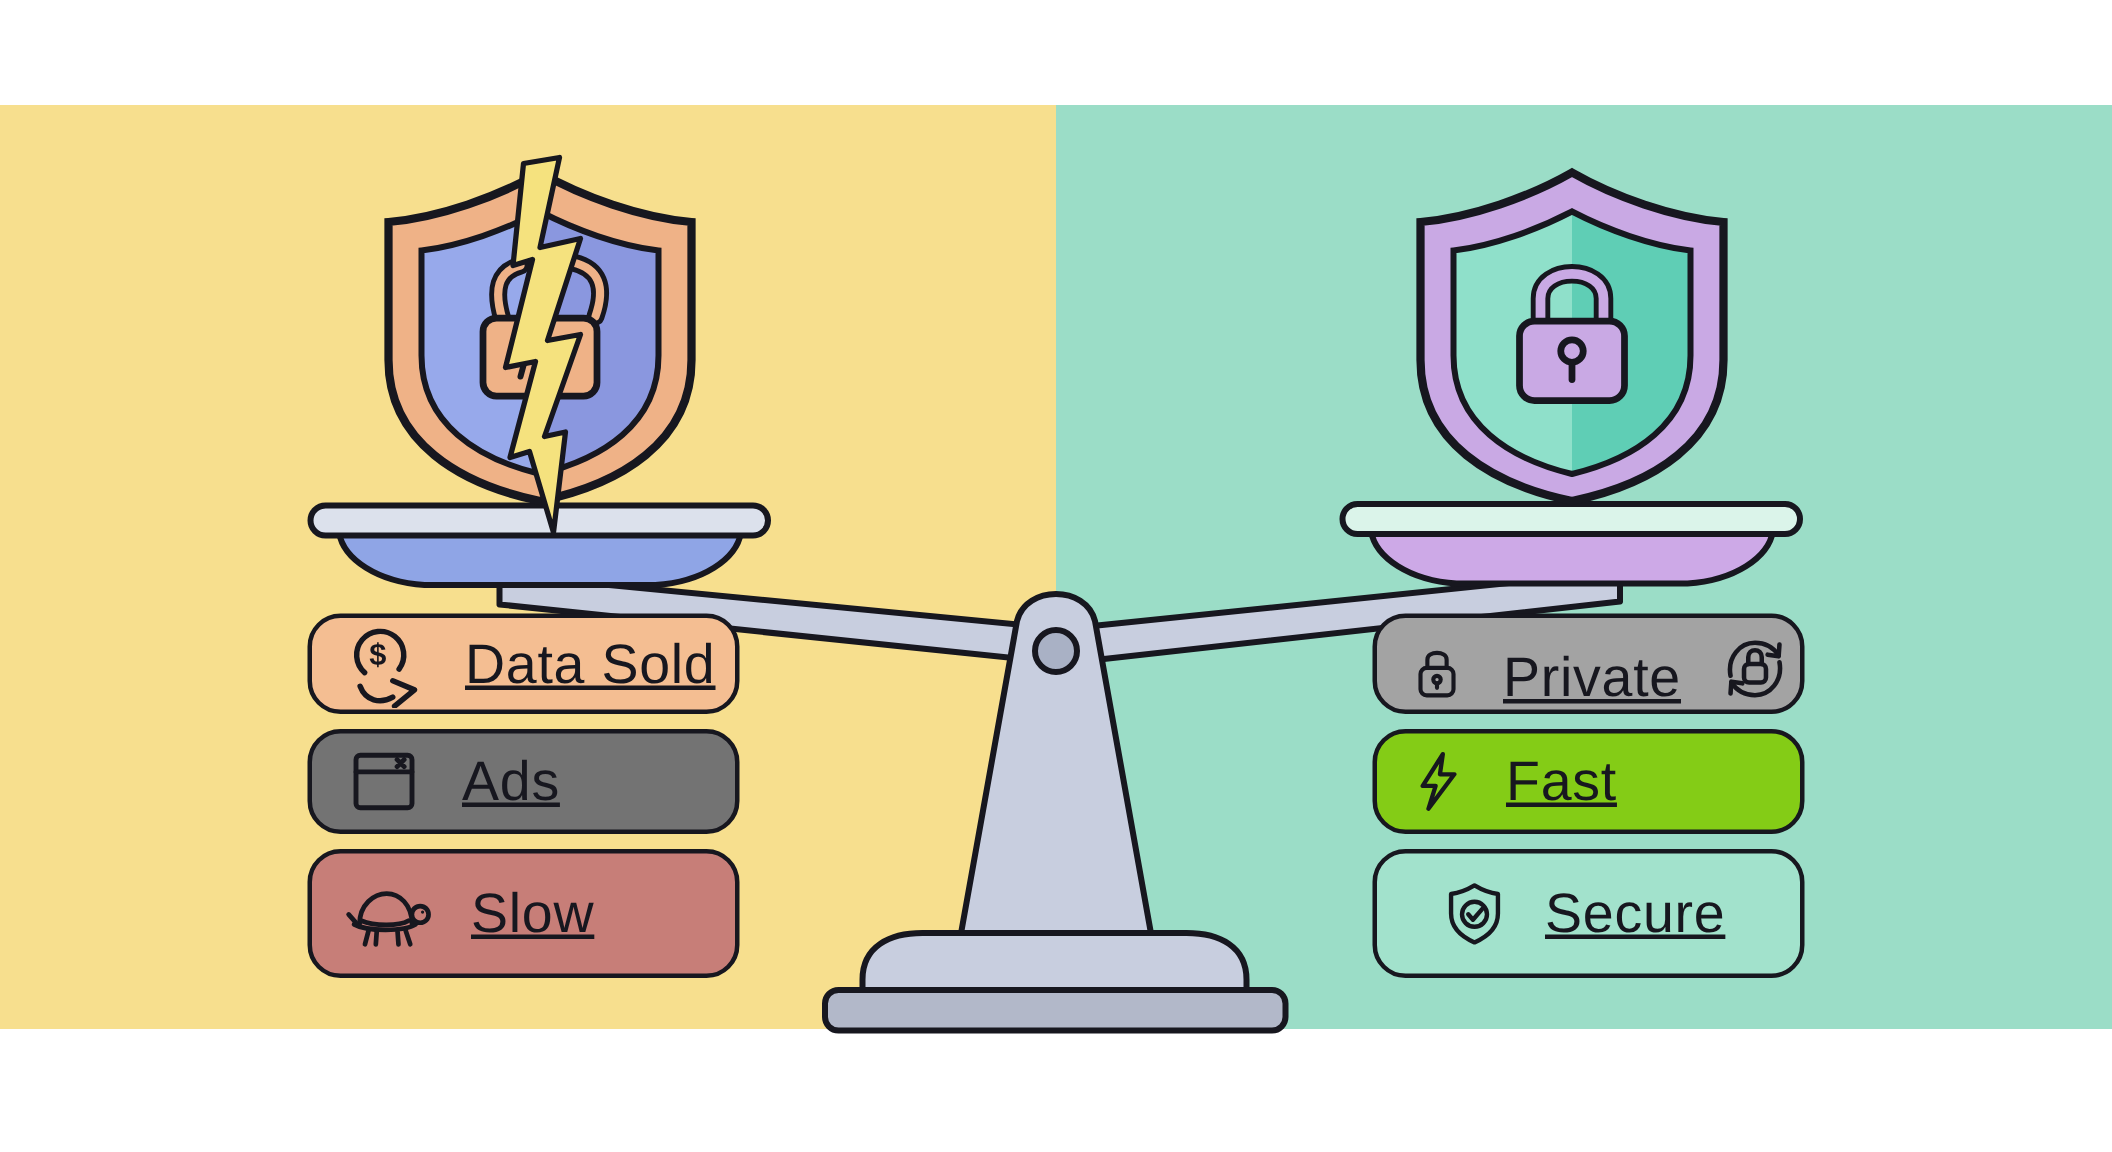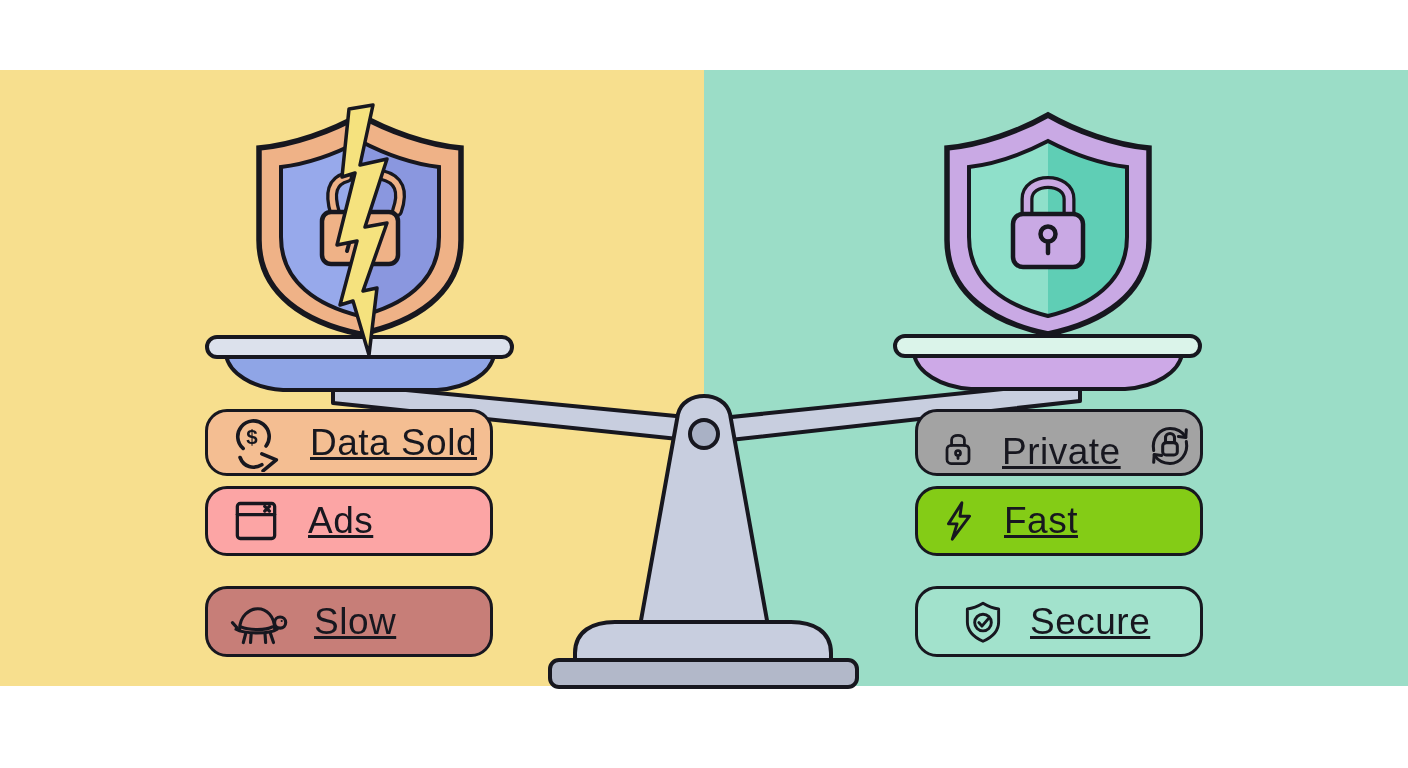--- a/index.html
+++ b/index.html
@@ -7,21 +7,21 @@
          font-family:"Liberation Sans",sans-serif;background:#ffffff;}
   svg.scene{position:absolute;left:0;top:0;}
   .pill{position:absolute;box-sizing:border-box;width:288px;
         border:3.5px solid #17171f;border-radius:22px;
         display:flex;align-items:center;color:#17171f;
         font-size:37px;letter-spacing:.5px;}
   .col-l{left:205px;}
   .col-r{left:915px;}
   .r1{top:409px;height:67px;}
   .r2{top:486px;height:70px;}
-  .r3{top:566px;height:71px;margin-top:20px;}
+  .r3{top:566px;height:86px;}
   .pill .ic{flex:0 0 auto;display:block;}
   .pad-l{padding-left:20px;gap:24px;}
   .pad-r{padding-left:18px;gap:22px;}
   .ic-right{margin-left:auto;margin-right:14px;}
   .lbl{white-space:nowrap;text-decoration:underline;}
 </style>
 </head>
 <body>
 
 <div class="stage">
@@ -97,21 +97,21 @@
   <div class="pill col-l r1 pad-l" style="background: rgb(244, 190, 146);">
     <svg class="ic" width="58" height="58" viewBox="0 0 48 48" fill="none" stroke="#17171F" stroke-width="3" stroke-linecap="round" stroke-linejoin="round">
       <path d="M 31.5,26.5 A 13,13 0 1 0 12.5,28.5"></path>
       <text x="20" y="24.5" text-anchor="middle" stroke="none" fill="#17171F" font-family="Liberation Sans, sans-serif" font-size="17" font-weight="bold">$</text>
       <path d="M 10,36 C 13,44 21,46 28,42"></path>
       <path d="M 28,33 L 40,38 L 29,47"></path>
     </svg>
     <span class="lbl">Data Sold</span>
   </div>
 
-  <div class="pill col-l r2 pad-l" style="background: #fca5a5;">
+  <div class="pill col-l r2 pad-l" style="background: #737373;">
     <svg class="ic" width="56" height="56" viewBox="0 0 48 48" fill="none" stroke="#17171F" stroke-width="2.8" stroke-linecap="round" stroke-linejoin="round">
       <rect x="8" y="9" width="32" height="30" rx="2.5"></rect>
       <path d="M 8,18.5 L 40,18.5"></path>
       <path d="M 31.5,11.5 L 35.5,15.5 M 35.5,11.5 L 31.5,15.5"></path>
     </svg>
     <span class="lbl">Ads</span>
   </div>
 
   <div class="pill col-l r3 pad-l" style="background: rgb(199, 126, 120);">
     <svg class="ic" width="62" height="58" viewBox="0 0 50 48" fill="none" stroke="#17171F" stroke-width="2.6" stroke-linecap="round" stroke-linejoin="round">

